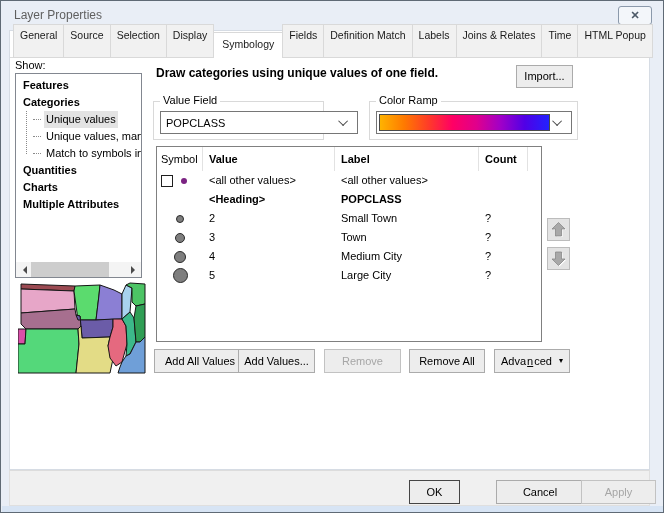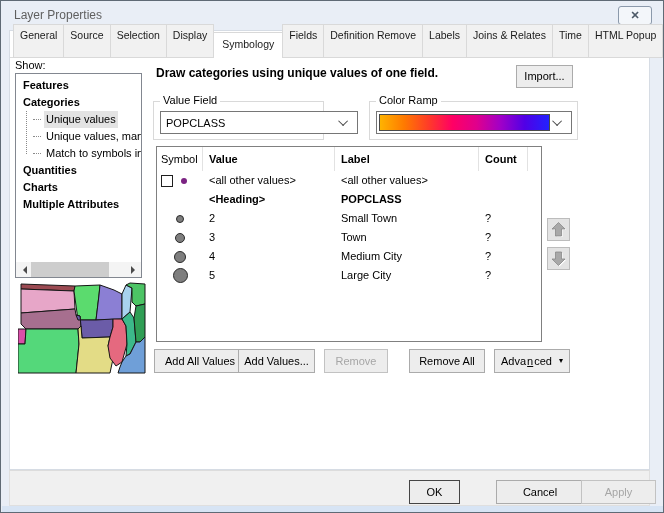--- a/index.html
+++ b/index.html
@@ -81,21 +81,21 @@
   .dot.other { position:absolute; left:24px; border:none; }
 
   
   .sqbtn { position:absolute; width:23px; height:23px; background:#e3e3e3; border:1px solid #bcbcbc; display:flex; align-items:center; justify-content:center; }
   .sqbtn.up { left:546px; top:217px; }
   .sqbtn.down { left:546px; top:246px; }
 
   
   .btn.addall { left:153px; top:348px; width:92px; }
   .btn.addvals { left:237px; top:348px; width:77px; }
-  .btn.remove { left:323px; top:348px; width:64px; }
+  .btn.remove { left:323px; top:348px; width:77px; }
   .btn.removeall { left:408px; top:348px; width:76px; }
   .btn.advanced { left:493px; top:348px; width:76px; display:flex; align-items:center; justify-content:center; gap:1px; }
   .btn.advanced .caret { font-size:8px; margin-left:6px; line-height:1; }
   .underline { text-decoration:underline; }
 
   
   .btn.ok { left:408px; top:479px; width:51px; border-color:#454545; }
   .btn.cancel { left:495px; top:479px; width:88px; }
   .btn.apply { left:580px; top:479px; width:75px; }
 </style>
@@ -116,21 +116,21 @@
   <div class="bottom-edge"></div>
 
   <div class="tabline"></div>
   <div class="tabbar">
     <div class="tab">General</div>
     <div class="tab">Source</div>
     <div class="tab">Selection</div>
     <div class="tab">Display</div>
     <div class="tab active">Symbology</div>
     <div class="tab">Fields</div>
-    <div class="tab">Definition Remove</div>
+    <div class="tab">Definition Match</div>
     <div class="tab">Labels</div>
     <div class="tab">Joins &amp; Relates</div>
     <div class="tab">Time</div>
     <div class="tab">HTML Popup</div>
   </div>
 
   <div class="show-label">Show:</div>
 
   <div class="tree">
     <div class="tree-vline"></div>

